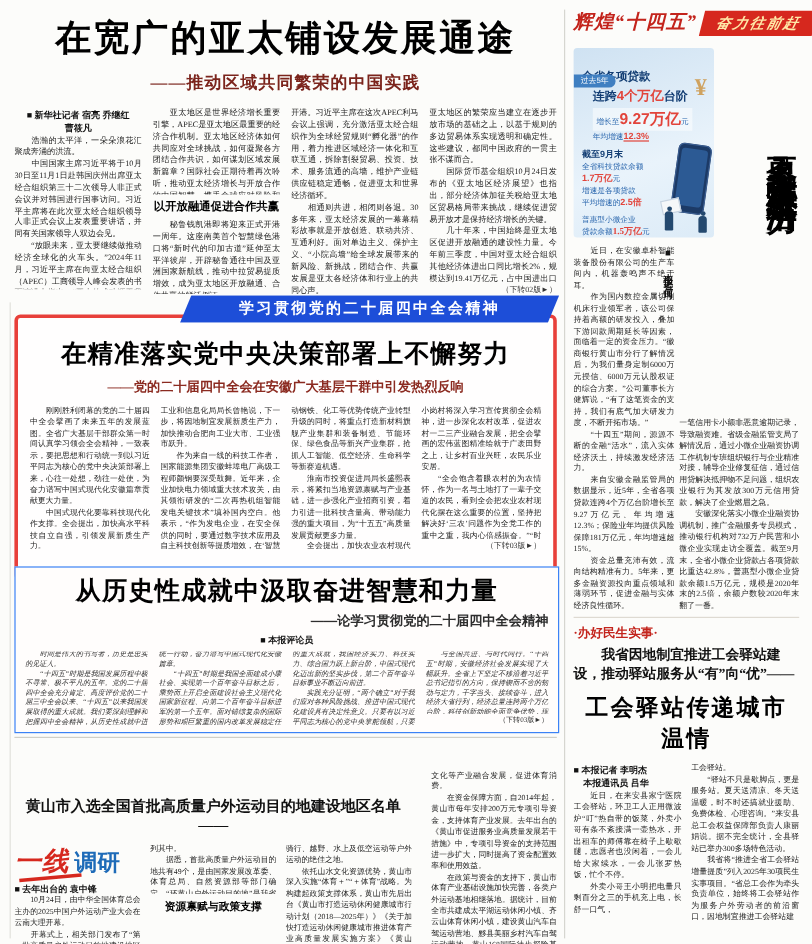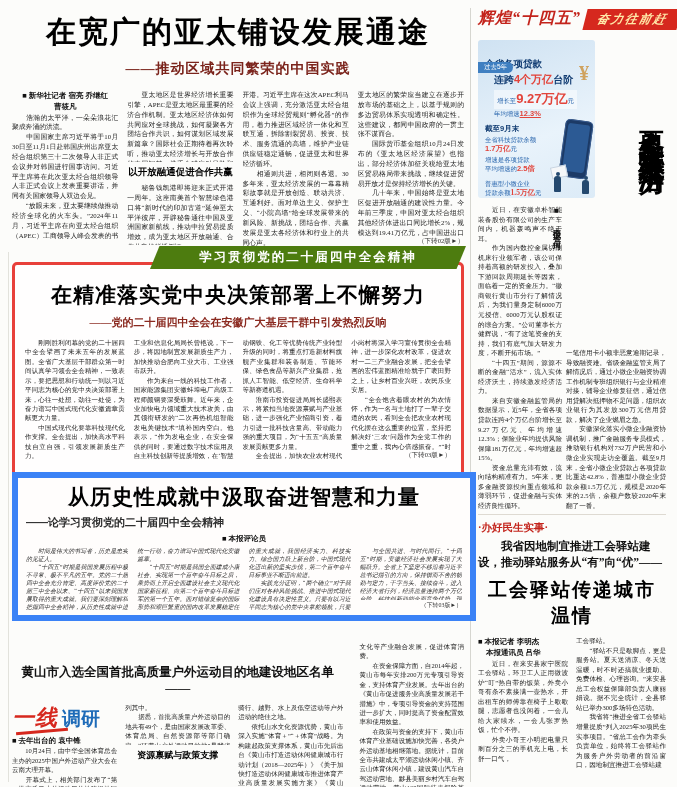--- a/index.html
+++ b/index.html
@@ -14,28 +14,28 @@
   .col{flex:1;overflow:hidden;}
   .byline{font-family:"Liberation Sans",sans-serif;font-weight:bold;font-size:7.5px;text-align:center;color:#111;line-height:1.5;}
   .subhead{font-family:"Liberation Sans",sans-serif;font-weight:bold;font-size:9.5px;text-align:center;margin:4px 0;color:#000;}
   .jump{font-size:6.6px;text-align:right;color:#333;margin-top:1px;}
   .vert{writing-mode:vertical-rl;}
   
   .top-headline{font-size:30px;font-weight:bold;letter-spacing:2px;text-align:center;color:#000;}
   .top-subtitle{font-size:14px;font-weight:bold;text-align:center;color:#7b241c;letter-spacing:1px;margin-top:7px;}
   
   .plenary-box{border:3px solid #e8403a;border-radius:5px;background:#fffefe;}
-  .ribbon{background:#4d7c0f;color:#fff;font-weight:bold;font-size:12.5px;letter-spacing:2px;
+  .ribbon{background:#1d4ed8;color:#fff;font-weight:bold;font-size:12.5px;letter-spacing:2px;
           padding:3px 24px;clip-path:polygon(3% 0,100% 0,97% 100%,0 100%);text-align:center;}
   .plenary-headline{font-size:21px;font-weight:bold;letter-spacing:1px;text-align:center;color:#000;}
   .plenary-subtitle{font-size:11px;font-weight:bold;text-align:center;color:#8b2a20;margin-top:6px;}
   
-  .commentary-wrap{border:6px solid #3b82f6;padding:5px 8px 4px;background:#fffdfc;}
+  .commentary-wrap{border:1px solid #3b82f6;padding:5px 8px 4px;background:#fffdfc;}
   .commentary-headline{font-size:21px;font-weight:bold;text-align:center;letter-spacing:1px;color:#000;}
-  .commentary-subtitle{font-family:"Liberation Sans",sans-serif;font-size:11px;font-weight:bold;text-align:left;color:#2e2e2e;margin-top:4px;}
+  .commentary-subtitle{font-family:"Liberation Sans",sans-serif;font-size:11px;font-weight:bold;text-align:right;color:#2e2e2e;margin-top:4px;}
   .ital{font-style:italic;font-size:5.9px;line-height:1.35;color:#2e2e2e;}
   
   .hs-kicker{font-size:12.5px;font-weight:bold;text-align:center;color:#111;}
   .hs-headline{font-size:23px;font-weight:bold;text-align:center;letter-spacing:1px;color:#000;margin-top:5px;}
   .logo-yixian{font-size:22px;font-weight:bold;font-style:italic;color:#d6281e;letter-spacing:1px;}
   .logo-diaoyan{font-size:19px;font-weight:bold;color:#1e6bb8;font-family:"Liberation Sans",sans-serif;}
   .logo-swoosh{width:52px;border-bottom:3px solid #d6281e;transform:rotate(-5deg);margin:-3px 0 2px 4px;}
   
   .union-label{color:#c3241c;font-weight:bold;font-size:10.5px;}
   .union-intro{font-size:11.5px;font-weight:bold;line-height:1.35;text-indent:2em;color:#111;margin-top:4px;}

